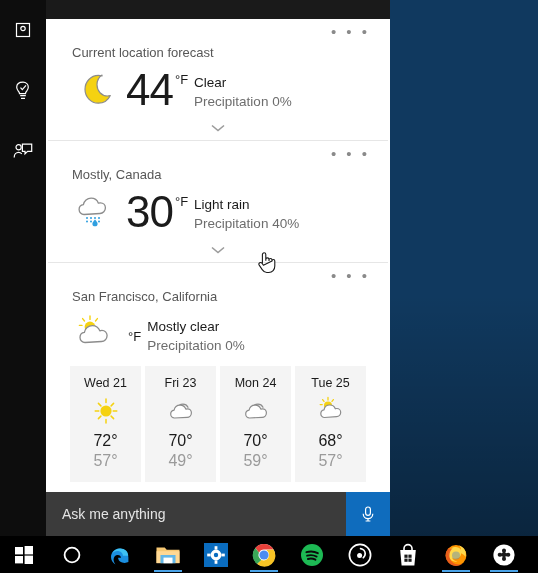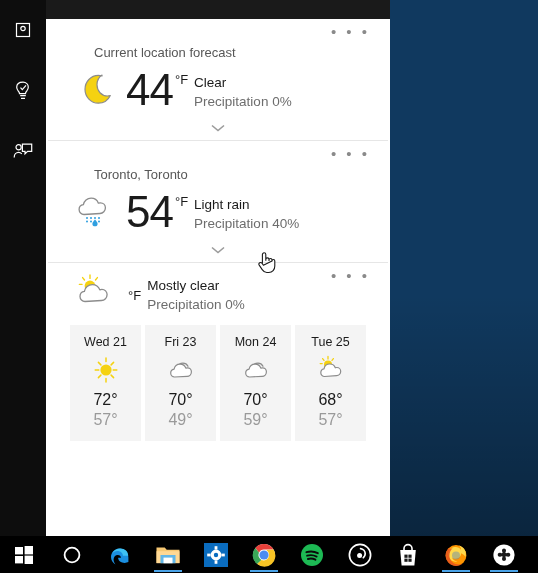--- a/index.html
+++ b/index.html
@@ -78,21 +78,21 @@
 
   .card { position: relative; background: #fff; }
   .card-sep { height: 1px; background: #e6e6e6; margin: 0 2px; }
   .card-dots {
     position: absolute; right: 20px; top: 8px;
     letter-spacing: 3px; color: #8a8a8a; font-size: 15px; line-height: 10px;
     cursor: pointer; user-select: none;
   }
   .card-title {
     padding: 26px 0 0 26px;
-    font-size: 13px; color: #575757; margin-left: 22px;
+    font-size: 13px; color: #575757;
   }
   .card-main {
     display: flex; align-items: center;
     padding: 6px 16px 0 22px;
   }
   .wicon { width: 54px; height: 48px; flex: 0 0 54px; }
   .temp-wrap { display: flex; align-items: flex-start; margin-left: 4px; }
   .temp {
     font-size: 44px; line-height: 44px; color: #1b1b1b; font-weight: 300;
     letter-spacing: -1px;
@@ -215,56 +215,57 @@
           <div class="chev">
             <svg width="16" height="10" viewBox="0 0 16 10" fill="none" stroke="#9b9b9b" stroke-width="1.6">
               <path d="M2 2.5 8 7.5 14 2.5"></path>
             </svg>
           </div>
         </div>
         <div class="card-sep"></div>
 
         <div class="card">
           <div class="card-dots">• • •</div>
-          <div class="card-title">Toronto, Toronto</div>
+          <div class="card-title">Mostly, Canada</div>
           <div class="card-main">
             <div class="wicon">
               <svg viewBox="0 0 54 48" width="54" height="48">
                 <path d="M16 26.5c-2.7 0-4.9-2.2-4.9-4.9 0-2.5 1.9-4.6 4.3-4.9.6-3.7 3.8-6.5 7.7-6.5 3.3 0 6.2 2.1 7.3 5 .6-.3 1.3-.4 2-.4 2.8 0 5 2.2 5 5 0 3.1-2.4 5.7-5.4 5.7Z" fill="#ffffff" stroke="#8c8c8c" stroke-width="1.3" stroke-linejoin="round"></path>
                 <g fill="#2f9fe0">
                   <circle cx="19" cy="30" r="1"></circle>
                     <circle cx="23" cy="30" r="1"></circle>
                   <circle cx="27" cy="30" r="1"></circle>
                     <circle cx="31" cy="30" r="1"></circle>
                   <circle cx="19" cy="33.5" r="1"></circle>
                     <circle cx="23" cy="33.5" r="1"></circle>
                   <circle cx="31" cy="33.5" r="1"></circle>
                   <path d="M27 31.5c1.7 2 2.6 3.1 2.6 4.2A2.6 2.6 0 0 1 27 38.3a2.6 2.6 0 0 1-2.6-2.6c0-1.1.9-2.2 2.6-4.2Z"></path>
                 </g>
               </svg>
             </div>
             <div class="temp-wrap">
-              <div class="temp">54</div>
+              <div class="temp">30</div>
               <div class="unit">°F</div>
             </div>
             <div class="cond">
               <div class="cond-main">Light rain</div>
               <div class="cond-sub">Precipitation 40%</div>
             </div>
           </div>
           <div class="chev">
             <svg width="16" height="10" viewBox="0 0 16 10" fill="none" stroke="#9b9b9b" stroke-width="1.6">
               <path d="M2 2.5 8 7.5 14 2.5"></path>
             </svg>
           </div>
         </div>
         <div class="card-sep"></div>
 
         <div class="card">
           <div class="card-dots">• • •</div>
+          <div class="card-title">San Francisco, California</div>
           <div class="card-main">
             <div class="wicon">
               <svg viewBox="0 0 54 48" width="54" height="48">
                 <g stroke="#f5d211" stroke-width="1.4" stroke-linecap="round">
                   <path d="M22 6v3.4M14.6 8.6l1.9 2.4M11.4 15.4h2.6M29.4 8.6l-1.9 2.4"></path>
                 </g>
                 <circle cx="22" cy="17" r="5.4" fill="#f5d211"></circle>
                 <path d="M17 32.5c-2.8 0-5-2.3-5-5.1 0-2.6 1.9-4.8 4.4-5.1.6-3.8 3.9-6.7 7.9-6.7 3.4 0 6.4 2.2 7.5 5.2.7-.3 1.4-.4 2.1-.4 2.9 0 5.2 2.3 5.2 5.2 0 3.2-2.5 5.9-5.6 5.9Z" fill="#ffffff" stroke="#8c8c8c" stroke-width="1.3" stroke-linejoin="round"></path>
               </svg>
             </div>
@@ -330,20 +331,30 @@
               </div>
               <div class="fc-hi">68°</div>
               <div class="fc-lo">57°</div>
             </div>
           </div>
         </div>
 
       </div>
     </div>
 
+    <div id="searchbar">
+      <input id="search-input" type="text" placeholder="Ask me anything" style="">
+      <div id="mic-btn">
+        <svg width="18" height="18" viewBox="0 0 18 18" fill="none" stroke="#ffffff" stroke-width="1.2">
+          <rect x="6.6" y="2" width="4.8" height="8.4" rx="2.4"></rect>
+          <path d="M4.2 8.8c0 2.7 2.1 4.8 4.8 4.8s4.8-2.1 4.8-4.8"></path>
+          <path d="M9 13.6V16M6.6 16h4.8"></path>
+        </svg>
+      </div>
+    </div>
   </div>
 
   <div id="cursor">
     <svg width="22" height="28" viewBox="0 0 22 28">
       <path d="M7.4 14.2V5.6c0-1 .8-1.8 1.7-1.8s1.7.8 1.7 1.8v6.2m0-1.3c0-.9.7-1.6 1.6-1.6s1.6.7 1.6 1.6v1.4m0-.9c0-.9.7-1.5 1.5-1.5s1.5.7 1.5 1.5v1.4m0-.5c0-.8.6-1.4 1.4-1.4s1.4.6 1.4 1.4v5c0 3.6-2.4 6.6-6 6.6h-2c-2.2 0-3.3-1-4.6-2.9l-3-4.5c-.5-.8-.3-1.8.5-2.3.8-.5 1.8-.2 2.3.5l1.4 2Z" fill="#ffffff" stroke="#1a1a1a" stroke-width="1.1" stroke-linejoin="round"></path>
     </svg>
   </div>
 
   <div id="taskbar">
 

